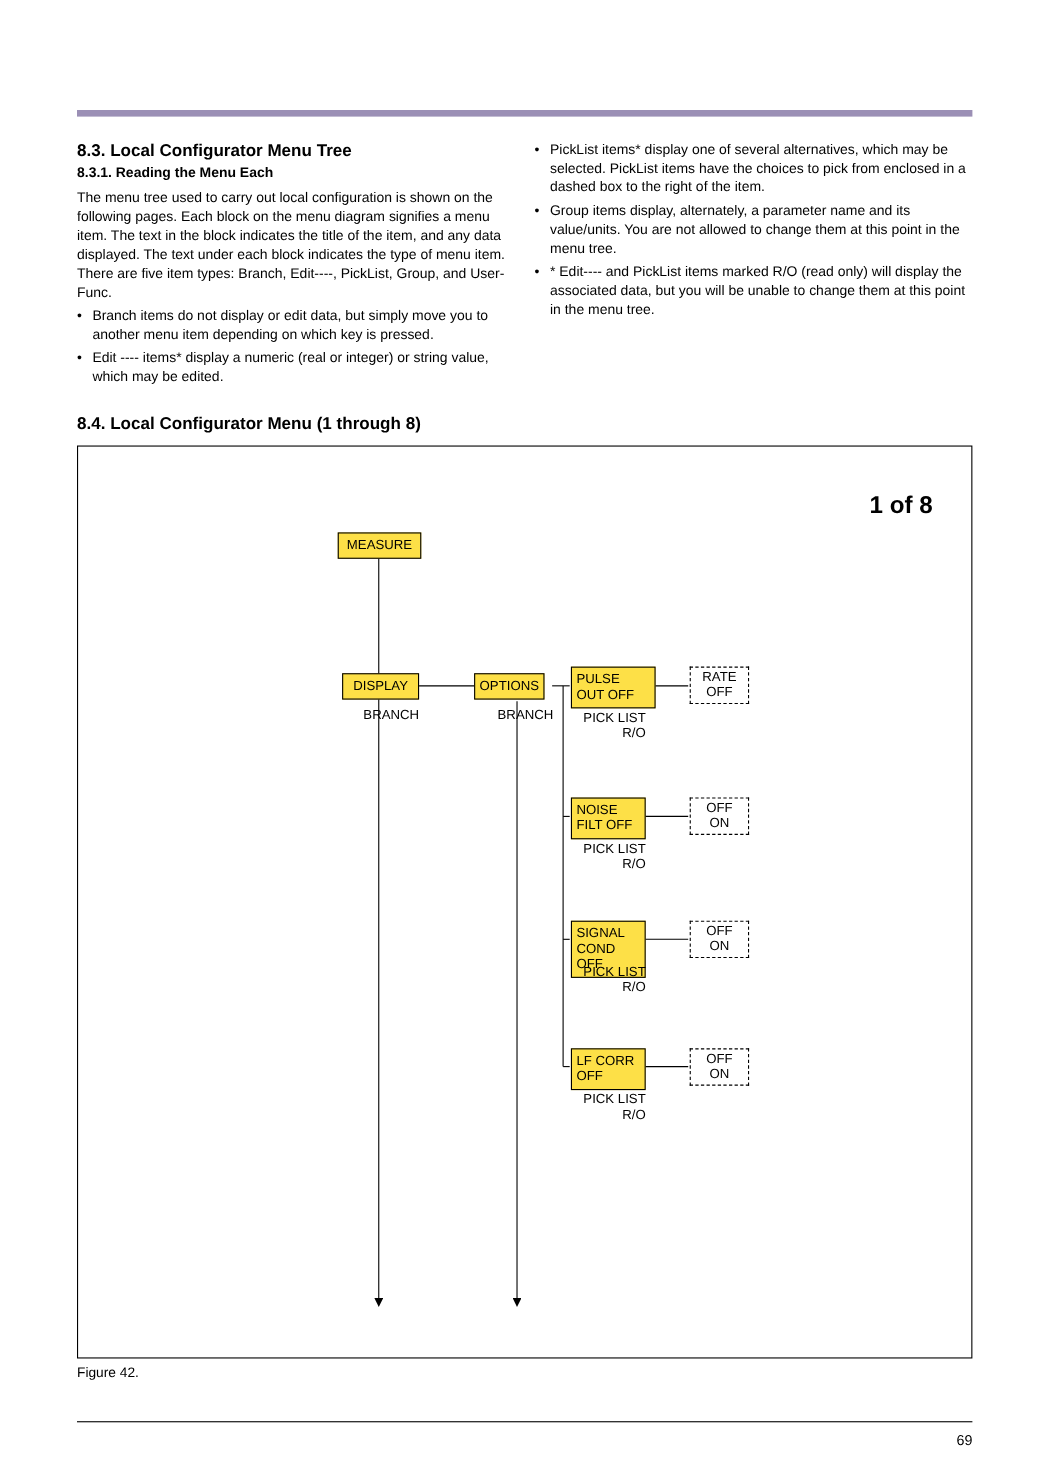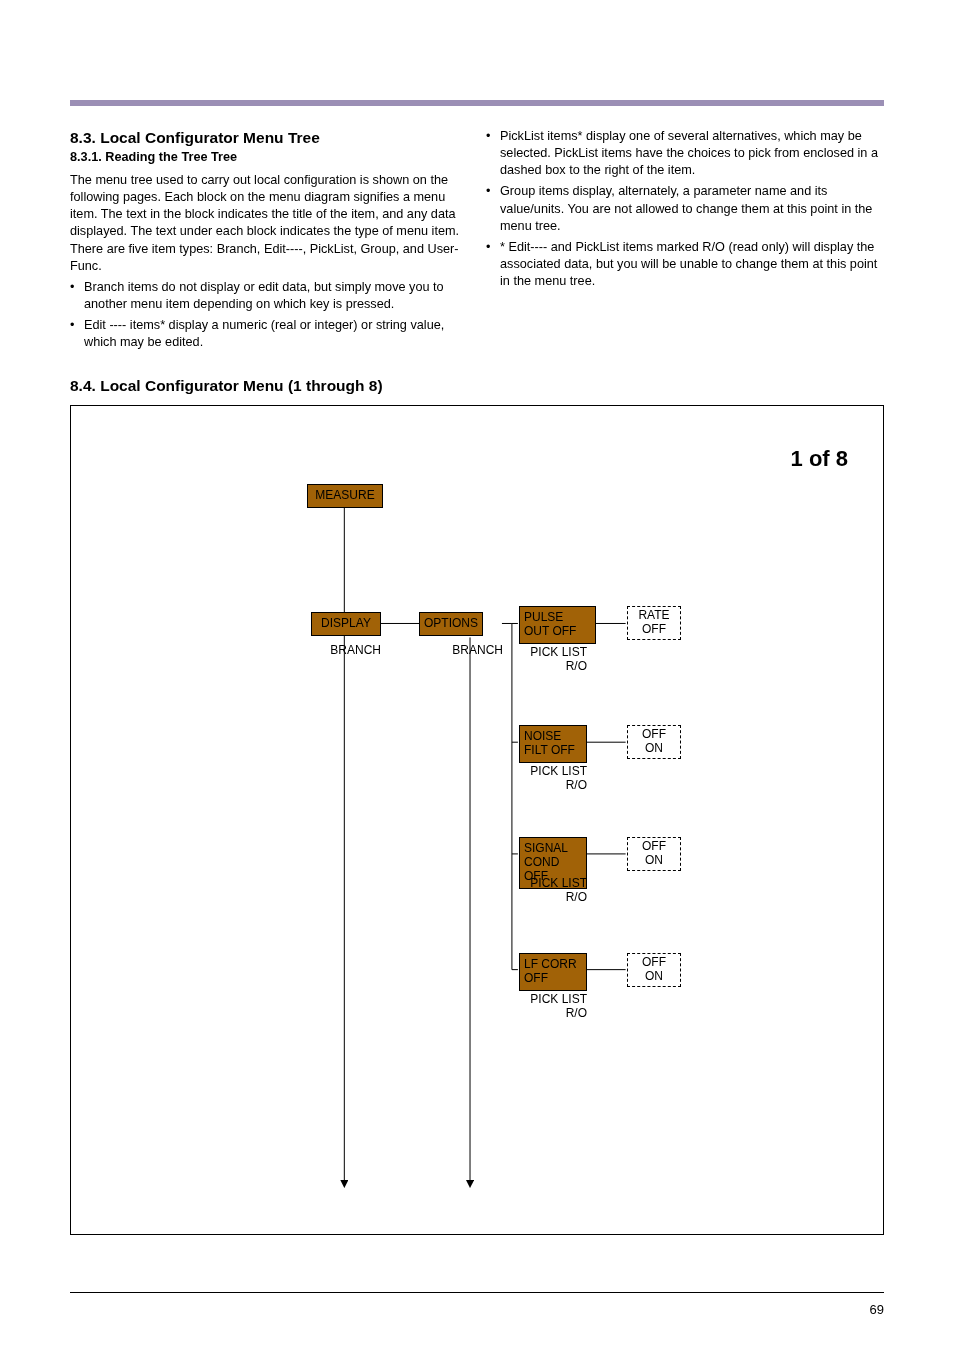--- a/index.html
+++ b/index.html
@@ -79,21 +79,21 @@
     font-size: 22px;
     font-weight: bold;
   }
   .node {
     position: absolute;
     border: 1px solid #000;
     padding: 4px 4px;
     text-align: left;
     font-size: 12px;
     line-height: 1.15;
-    background: #a16207;
+    background: #fde047;
   }
   .node.center { text-align: center; }
   .dashed {
     position: absolute;
     border: 1px dashed #000;
     padding: 2px 6px;
     text-align: center;
     font-size: 12px;
     line-height: 1.15;
   }
@@ -131,21 +131,21 @@
 </head>
 <body>
 
 <div class="top-bar"></div>
 
 <div class="content">
 
   <div class="two-col">
     <div class="col">
       <h2>8.3. Local Configurator Menu Tree</h2>
-      <h3>8.3.1. Reading the Tree Tree</h3>
+      <h3>8.3.1. Reading the Menu Each</h3>
       <p class="para">The menu tree used to carry out local configuration is shown on the following pages. Each block on the menu diagram signifies a menu item. The text in the block indicates the title of the item, and any data displayed. The text under each block indicates the type of menu item. There are five item types: Branch, Edit----, PickList, Group, and User-Func.</p>
       <ul>
         <li>Branch items do not display or edit data, but simply move you to another menu item depending on which key is pressed.</li>
         <li>Edit ---- items* display a numeric (real or integer) or string value, which may be edited.</li>
       </ul>
     </div>
     <div class="col">
       <ul>
         <li>PickList items* display one of several alternatives, which may be selected. PickList items have the choices to pick from enclosed in a dashed box to the right of the item.</li>
         <li>Group items display, alternately, a parameter name and its value/units. You are not allowed to change them at this point in the menu tree.</li>
@@ -187,21 +187,21 @@
       <line x1="516" y1="337" x2="556" y2="337" stroke="#000" stroke-width="1"></line>
       <line x1="516" y1="449" x2="556" y2="449" stroke="#000" stroke-width="1"></line>
       <line x1="516" y1="565" x2="556" y2="565" stroke="#000" stroke-width="1"></line>
     </svg>
 
     <div class="node center" style="left:236px; top:78px; width:76px;">MEASURE</div>
 
     <div class="node center" style="left:240px; top:206px; width:70px;">DISPLAY</div>
     <div class="lbl" style="left:240px; top:238px; width:70px;">BRANCH</div>
 
-    <div class="node center" style="left:348px; top:206px; width:64px;">OPTIONS</div>
+    <div class="node center" style="left:360px; top:206px; width:64px;">OPTIONS</div>
     <div class="lbl" style="left:368px; top:238px; width:64px;">BRANCH</div>
 
     <div class="node" style="left:448px; top:200px; width:77px; white-space:pre-line;">PULSE
 OUT OFF</div>
     <div class="lbl" style="left:448px; top:240px; width:68px; white-space:pre-line;">PICK LIST
 R/O</div>
     <div class="dashed" style="left:556px; top:200px; width:54px; white-space:pre-line;">RATE
 OFF</div>
 
     <div class="node" style="left:448px; top:319px; width:68px; white-space:pre-line;">NOISE
@@ -220,17 +220,18 @@
 
     <div class="node" style="left:448px; top:547px; width:68px; white-space:pre-line;">LF CORR
 OFF</div>
     <div class="lbl" style="left:448px; top:587px; width:68px; white-space:pre-line;">PICK LIST
 R/O</div>
     <div class="dashed" style="left:556px; top:547px; width:54px; white-space:pre-line;">OFF
 ON</div>
 
   </div>
 
+  <div class="caption">Figure 42.</div>
 
 </div>
 
 <div class="bottom-rule"></div>
 <div class="pagenum">69</div>
 
 </body></html>

